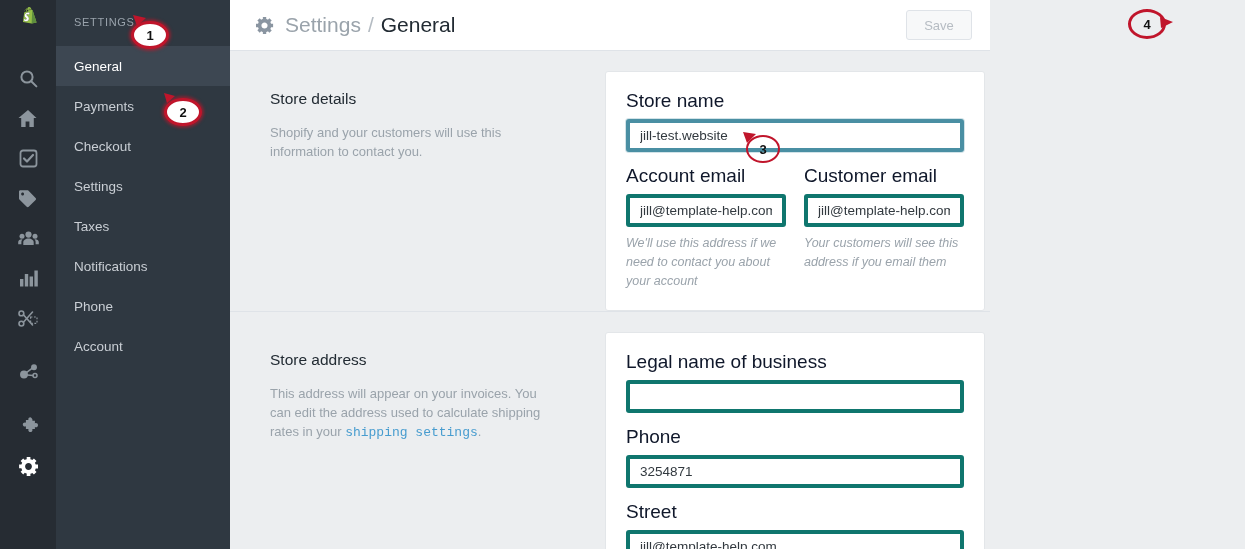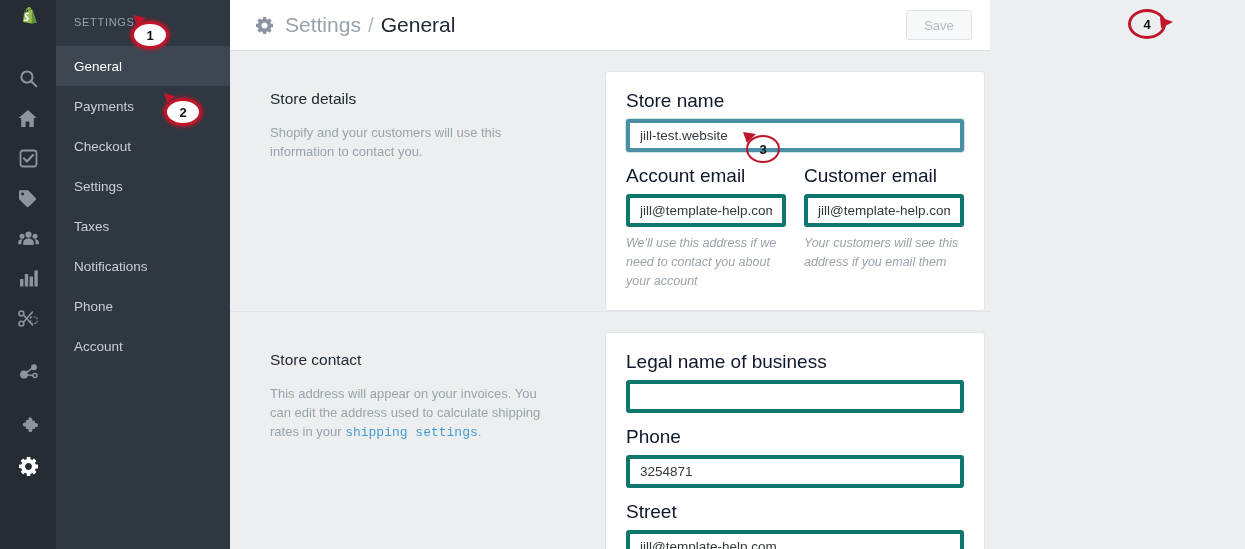--- a/index.html
+++ b/index.html
@@ -325,21 +325,21 @@
               <label class="field-label">Customer email</label>
               <input class="input" type="text" value="jill@template-help.com" style="">
               <div class="help">Your customers will see this address if you email them</div>
             </div>
           </div>
         </div>
       </div>
 
       <div class="section">
         <div class="section-left">
-          <div class="section-title">Store contact</div>
+          <div class="section-title">Store address</div>
           <div class="section-desc"><span>This address will appear on your invoices. You can edit the address used to calculate shipping rates in your </span><a href="#">shipping settings</a><span>.</span></div>
         </div>
         <div class="card">
           <div class="field">
             <label class="field-label">Legal name of business</label>
             <input class="input" type="text" value="" style="">
           </div>
           <div class="field">
             <label class="field-label">Phone</label>
             <input class="input" type="text" value="3254871" style="">

